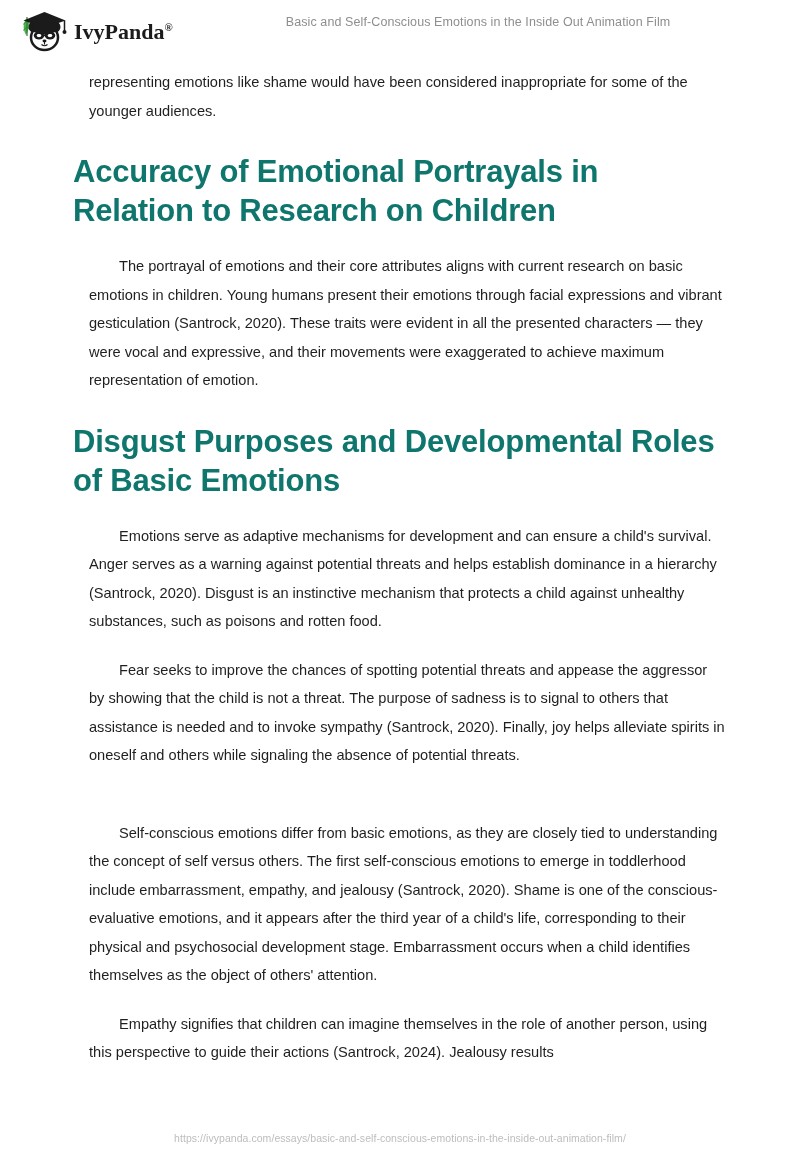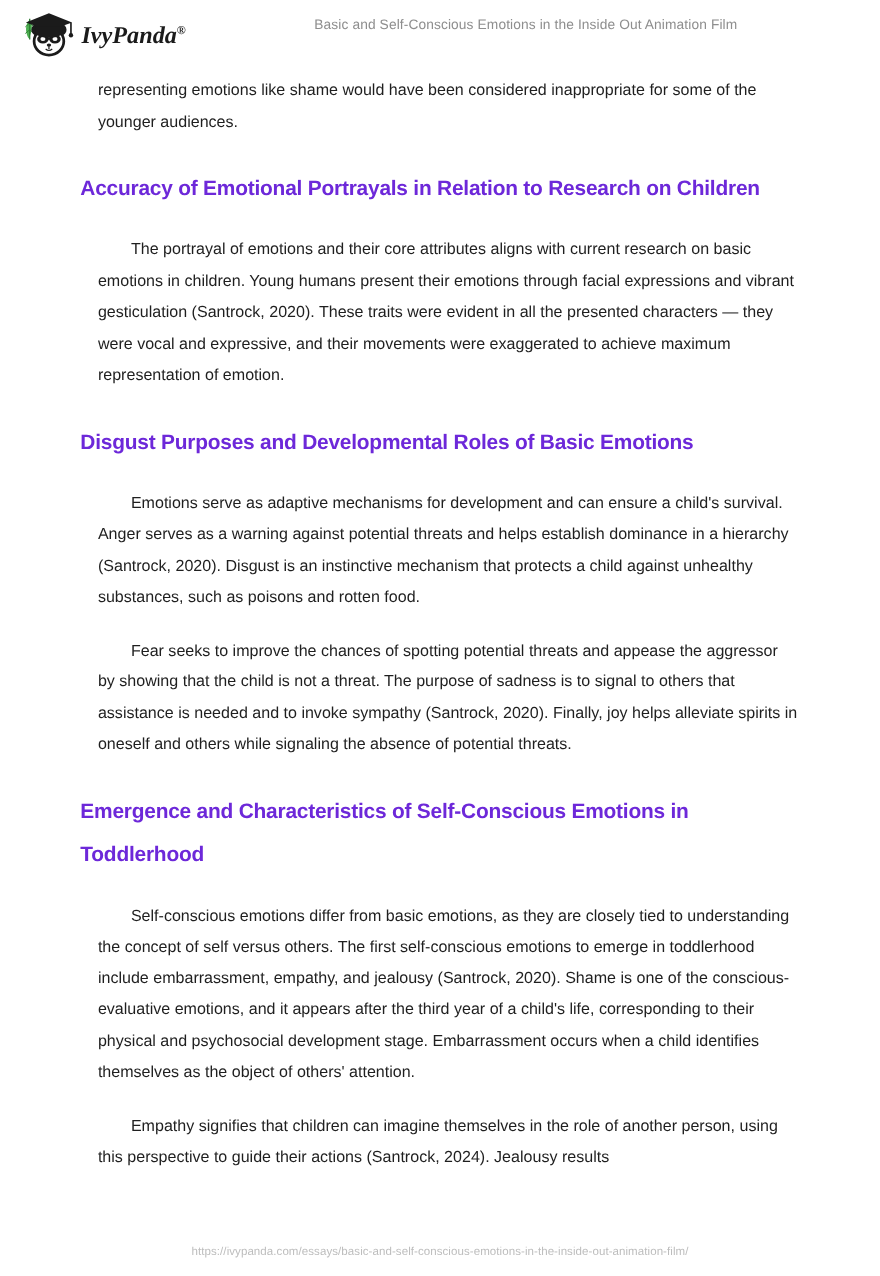--- a/index.html
+++ b/index.html
@@ -24,21 +24,20 @@
     width: 800px;
     height: 62px;
   }
   .brand {
     position: absolute;
     left: 16px;
     top: 9px;
     display: flex;
     align-items: center;
     gap: 6px;
-    font-style: italic;
   }
   .brand-logo {
     width: 52px;
     height: 46px;
     display: block;
   }
   .brand-name {
     font-family: "Liberation Serif", serif;
     font-size: 22px;
     font-weight: bold;
@@ -81,24 +80,24 @@
     line-height: 28.5px;
     color: #1f1f1f;
     text-align: left;
     font-family: "Liberation Sans", sans-serif;
   }
   p.indent {
     text-indent: 30px;
   }
   h2.section-heading {
     margin: 0;
-    font-size: 19px;
+    font-size: 31px;
     line-height: 39px;
     font-weight: bold;
-    color: #6d28d9;
+    color: #0f766e;
     font-family: "Liberation Sans", sans-serif;
     letter-spacing: -0.2px;
   }
   .sp-after-para { height: 27px; }
   .sp-after-head { height: 22px; }
   .sp-between-para { height: 20px; }
 
   
   .page-footer {
     position: absolute;
@@ -169,21 +168,20 @@
 
   <h2 class="section-heading">Disgust Purposes and Developmental Roles of Basic Emotions</h2>
   <div class="sp-after-head"></div>
 
   <p class="body-text indent">Emotions serve as adaptive mechanisms for development and can ensure a child's survival. Anger serves as a warning against potential threats and helps establish dominance in a hierarchy (Santrock, 2020). Disgust is an instinctive mechanism that protects a child against unhealthy substances, such as poisons and rotten food.</p>
   <div class="sp-between-para"></div>
 
   <p class="body-text indent">Fear seeks to improve the chances of spotting potential threats and appease the aggressor by showing that the child is not a threat. The purpose of sadness is to signal to others that assistance is needed and to invoke sympathy (Santrock, 2020). Finally, joy helps alleviate spirits in oneself and others while signaling the absence of potential threats.</p>
   <div class="sp-after-para"></div>
 
-  <h2 class="section-heading">Emergence and Characteristics of Self-Conscious Emotions in Toddlerhood</h2>
   <div class="sp-after-head"></div>
 
   <p class="body-text indent">Self-conscious emotions differ from basic emotions, as they are closely tied to understanding the concept of self versus others. The first self-conscious emotions to emerge in toddlerhood include embarrassment, empathy, and jealousy (Santrock, 2020). Shame is one of the conscious-evaluative emotions, and it appears after the third year of a child's life, corresponding to their physical and psychosocial development stage. Embarrassment occurs when a child identifies themselves as the object of others' attention.</p>
   <div class="sp-between-para"></div>
 
   <p class="body-text indent">Empathy signifies that children can imagine themselves in the role of another person, using this perspective to guide their actions (Santrock, 2024). Jealousy results</p>
 </div>
 
 <div class="page-footer">
   <span class="footer-url">https://ivypanda.com/essays/basic-and-self-conscious-emotions-in-the-inside-out-animation-film/</span>

